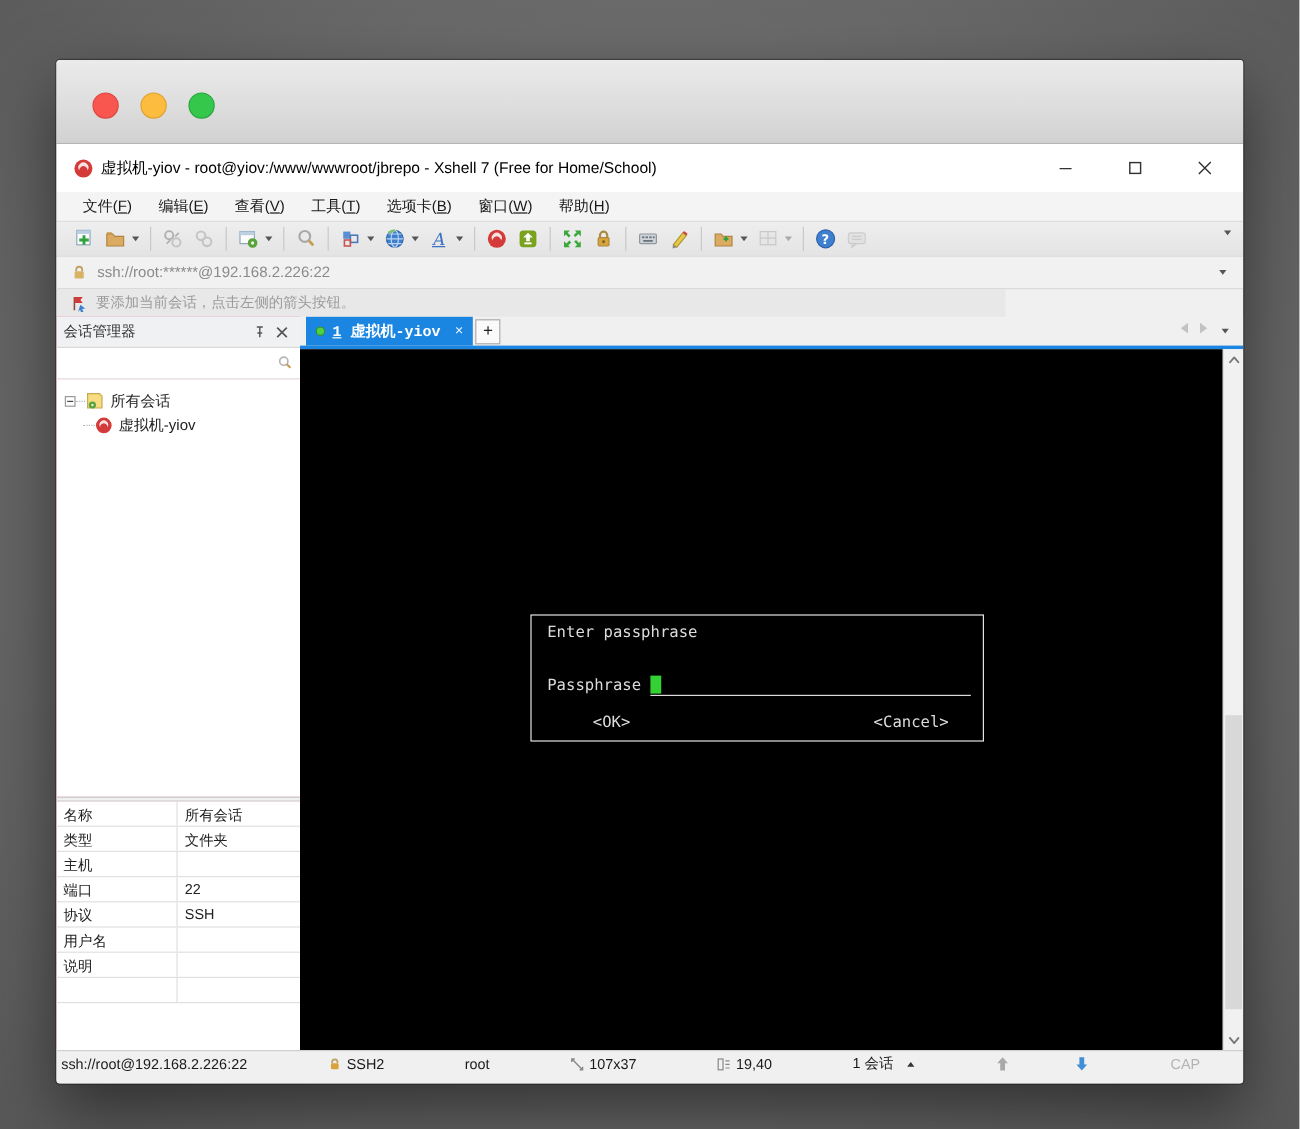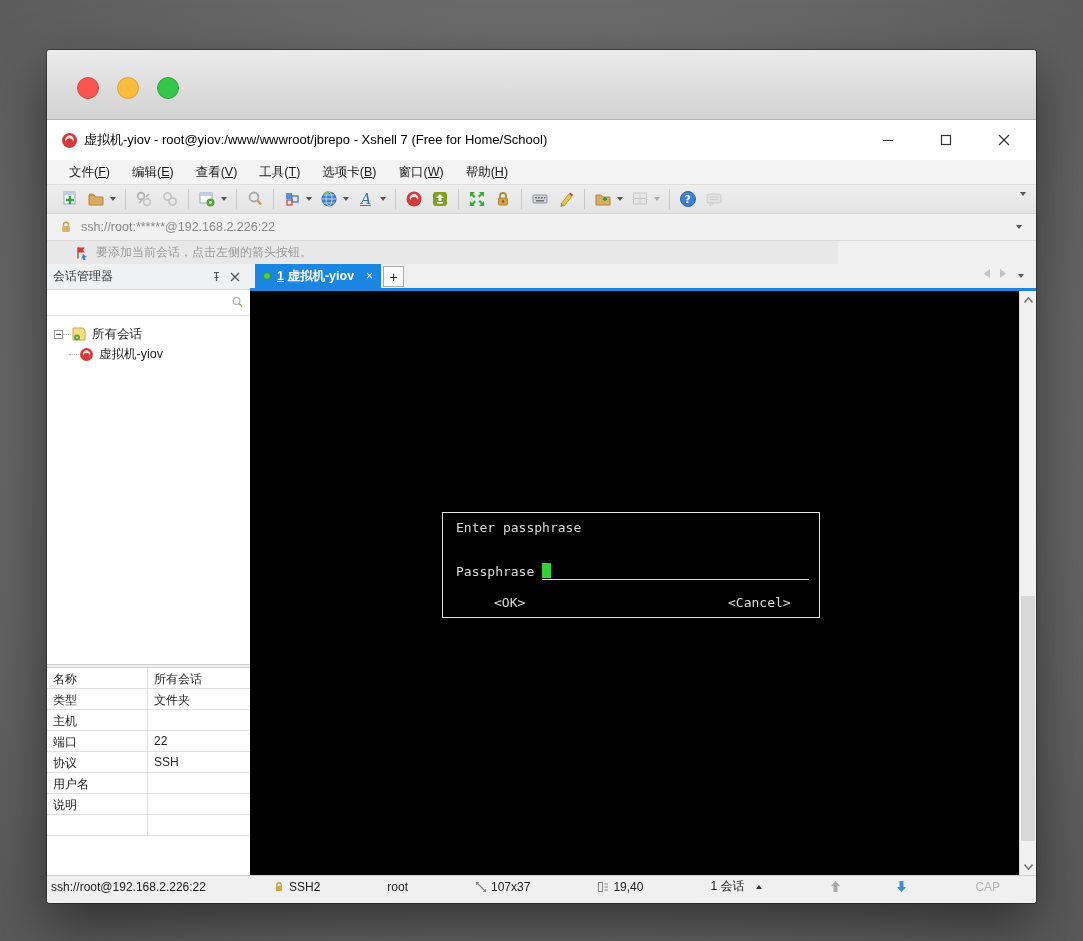--- a/index.html
+++ b/index.html
@@ -46,21 +46,21 @@
   .tb-overflow { position:absolute; right:6px; top:142px; }
 
   
   .addressbar { left:0; top:164px; width:989px; height:27px; background:#f1f1f1;
                 border-bottom:1px solid #dadada; display:flex; align-items:center; padding-left:12px; }
   .addr-text { font-size:12.5px; color:#8a8a8a; margin-left:8px; }
   .addr-caret { position:absolute; right:10px; }
 
   
   .tipbar { left:0; top:191px; width:791px; height:23px; background:#e8e8e8;
-            display:flex; align-items:center; padding-left:28px; }
+            display:flex; align-items:center; padding-left:12px; }
   .tip-text { font-size:12px; color:#9b9b9b; margin-left:7px; }
 
   
   .main { left:0; top:214px; width:989px; height:611px; }
 
   
   .sidebar { left:0; top:0; width:203px; height:611px; background:#ec4899; border-right:1px solid #c3c3c3; }
   .sm-header { left:0; top:0; width:203px; height:26px; background:#eff1f3; border-bottom:1px solid #d9d9d9;
                display:flex; align-items:center; padding:0 6px; }
   .sm-title { font-size:12px; color:#333; flex:1; }
@@ -77,21 +77,21 @@
   .tree-label { margin-left:5px; }
 
   
   .splitter { left:0; top:400px; width:203px; height:4px; background:#f0f0f0; border-top:1px solid #cfcfcf; border-bottom:1px solid #cfcfcf; }
   .props { left:0; top:404px; width:203px; height:207px; background:#fff; font-size:12px; color:#222; }
   .prow { display:flex; height:21px; border-bottom:1px solid #e0e0e0; }
   .pkey { width:101px; padding:3px 0 0 6px; border-right:1px solid #e0e0e0; }
   .pval { flex:1; padding:3px 0 0 6px; }
 
   
-  .tabbar { left:203px; top:0; width:786px; height:24px; background:#f0f0f0; display:flex; align-items:flex-end; }
+  .tabbar { left:203px; top:0; width:786px; height:24px; background:#f0f0f0; display:flex; align-items:flex-end;font-family:Liberation Mono, monospace; }
   .tab-active { margin-left:5px; height:24px; background:#1b86e2; color:#fff; display:flex; align-items:center;
                 padding:0 8px; font-size:12.5px; font-weight:bold; min-width:118px; }
   .tab-dot { width:8px; height:8px; border-radius:50%; background:#4fd045; border:1px solid #2f9130; margin-right:6px; }
   .tab-close { margin-left:12px; font-size:12px; font-weight:normal; opacity:.9; }
   .tab-new { width:21px; height:21px; background:#fafafa; border:1px solid #ababab; margin-left:2px; margin-bottom:1px;
              display:flex; align-items:center; justify-content:center; font-size:14px; color:#222; }
   .tab-nav { position:absolute; right:28px; top:4px; display:flex; gap:8px; align-items:center; }
   .tabbar-caret { position:absolute; right:8px; top:10px; }
   .blue-strip { left:203px; top:24px; width:786px; height:3px; background:#1b86e2; }
 

